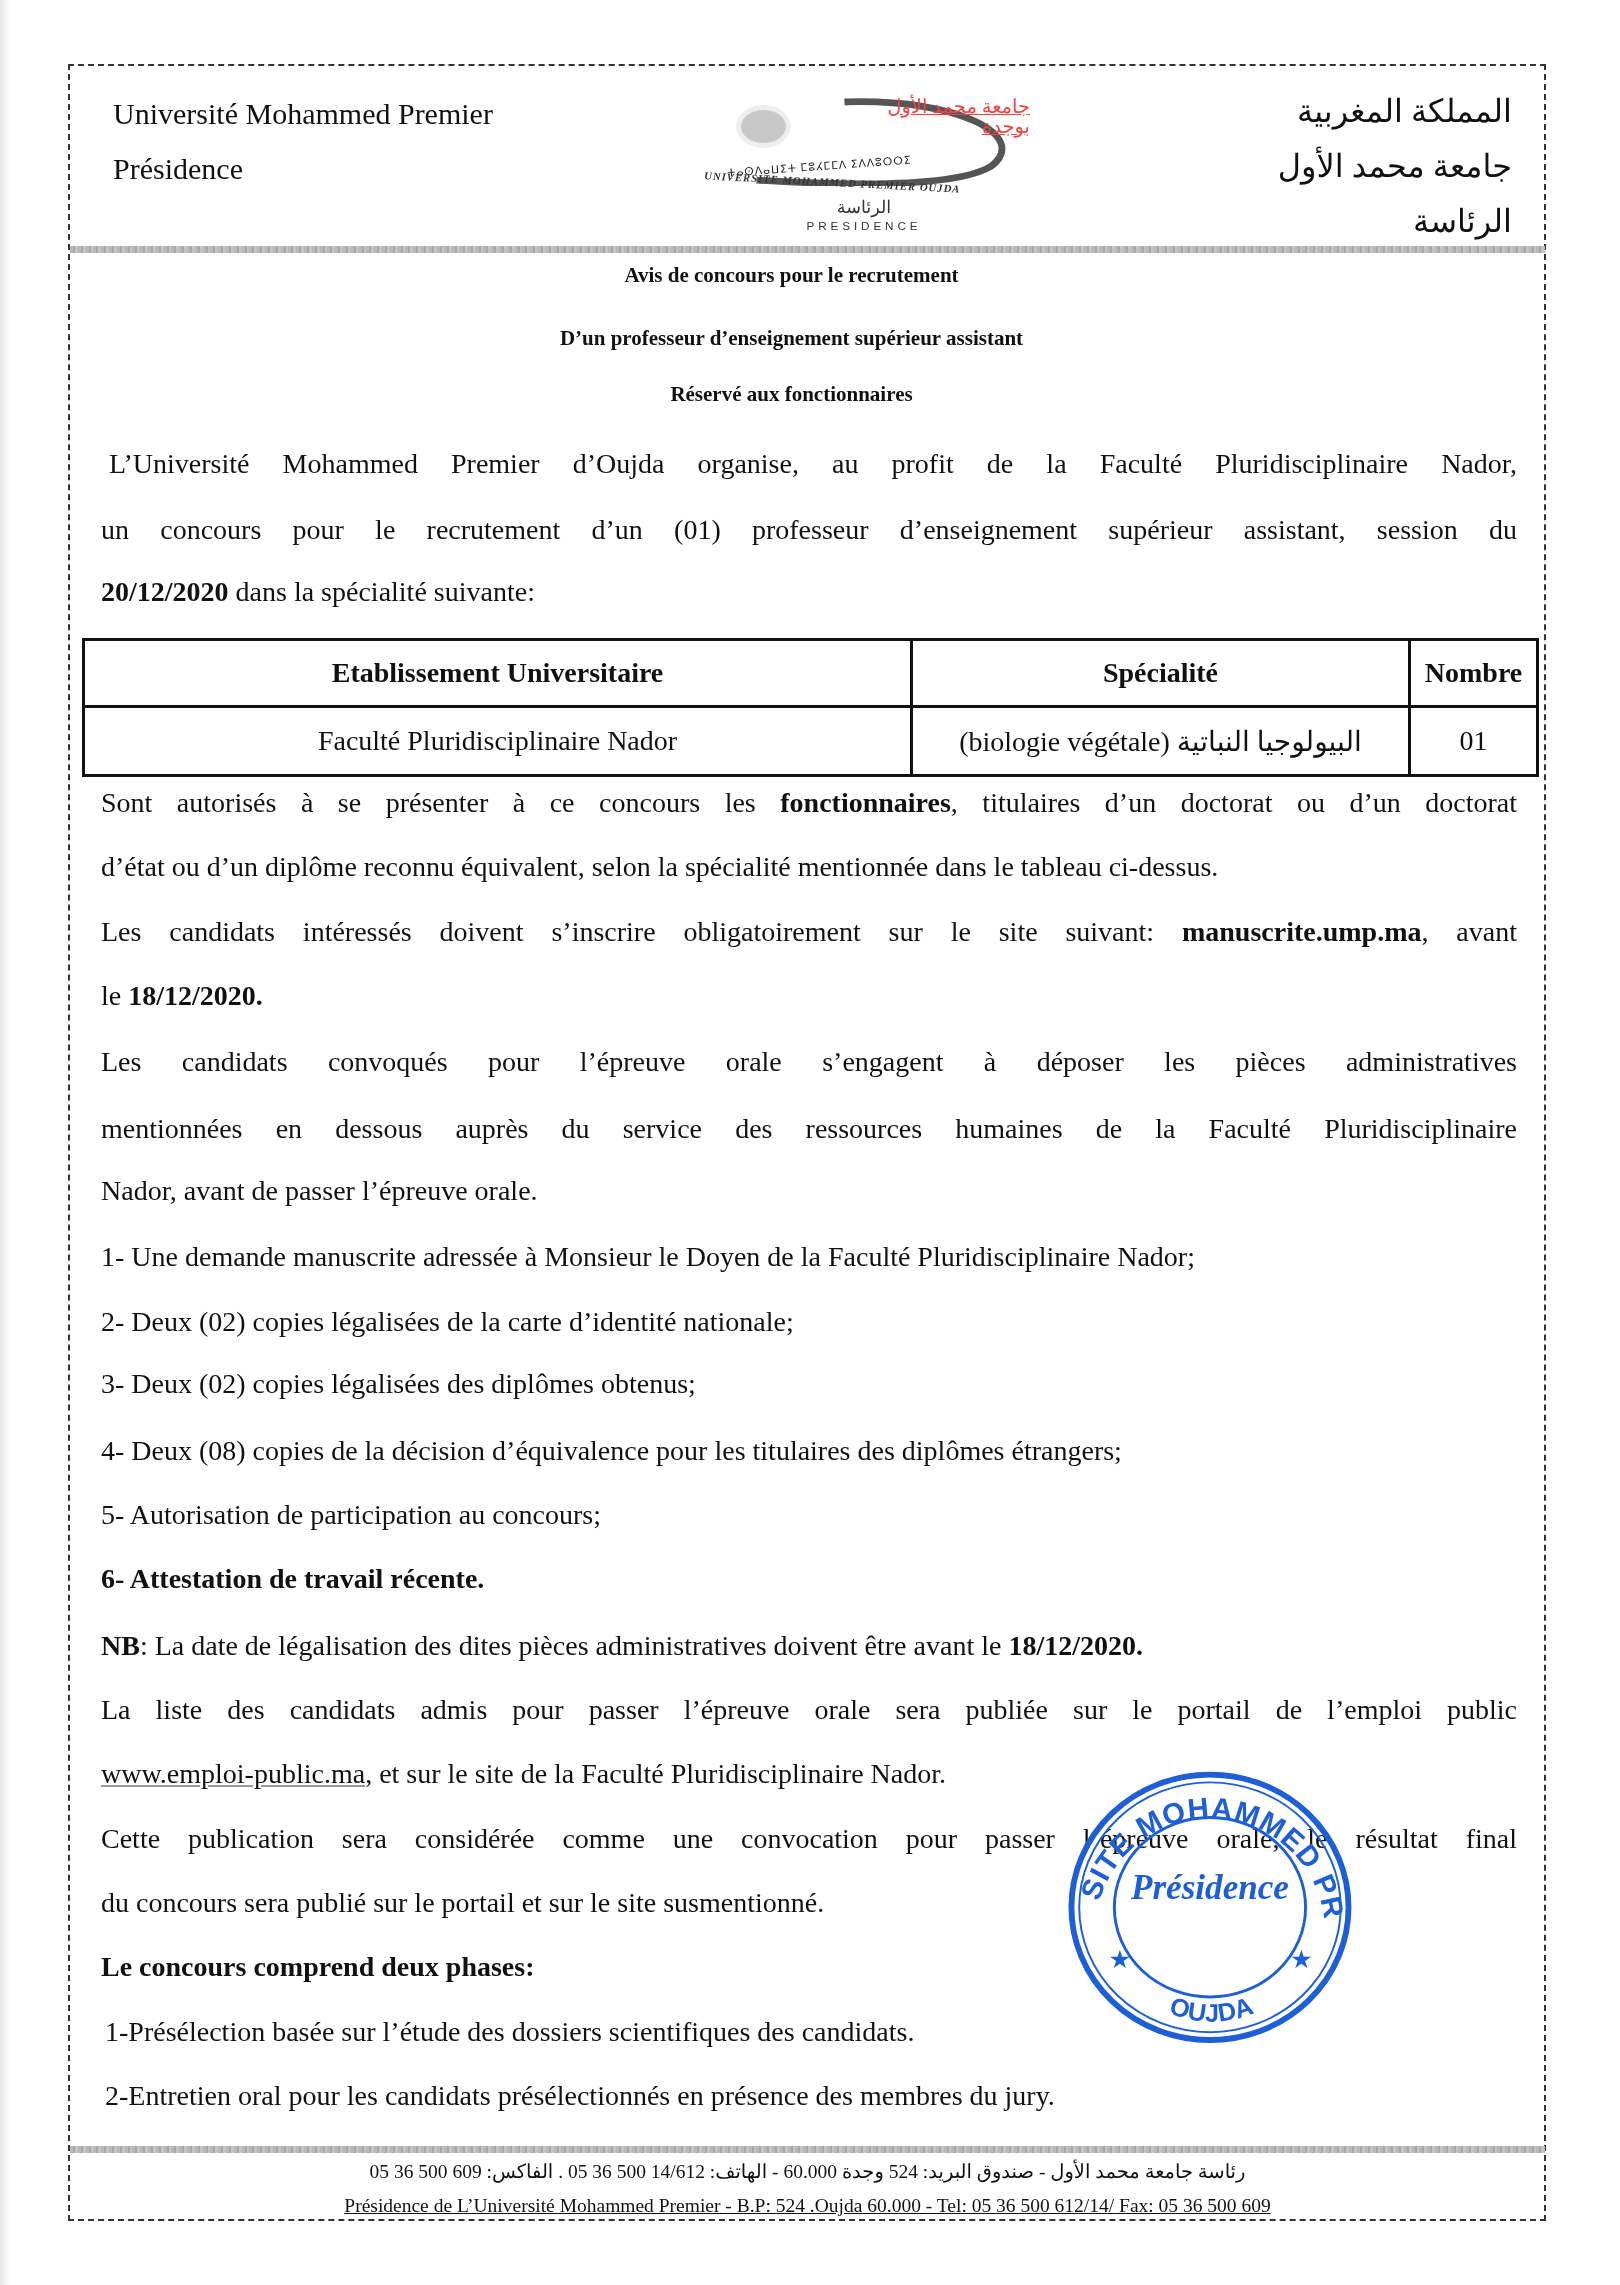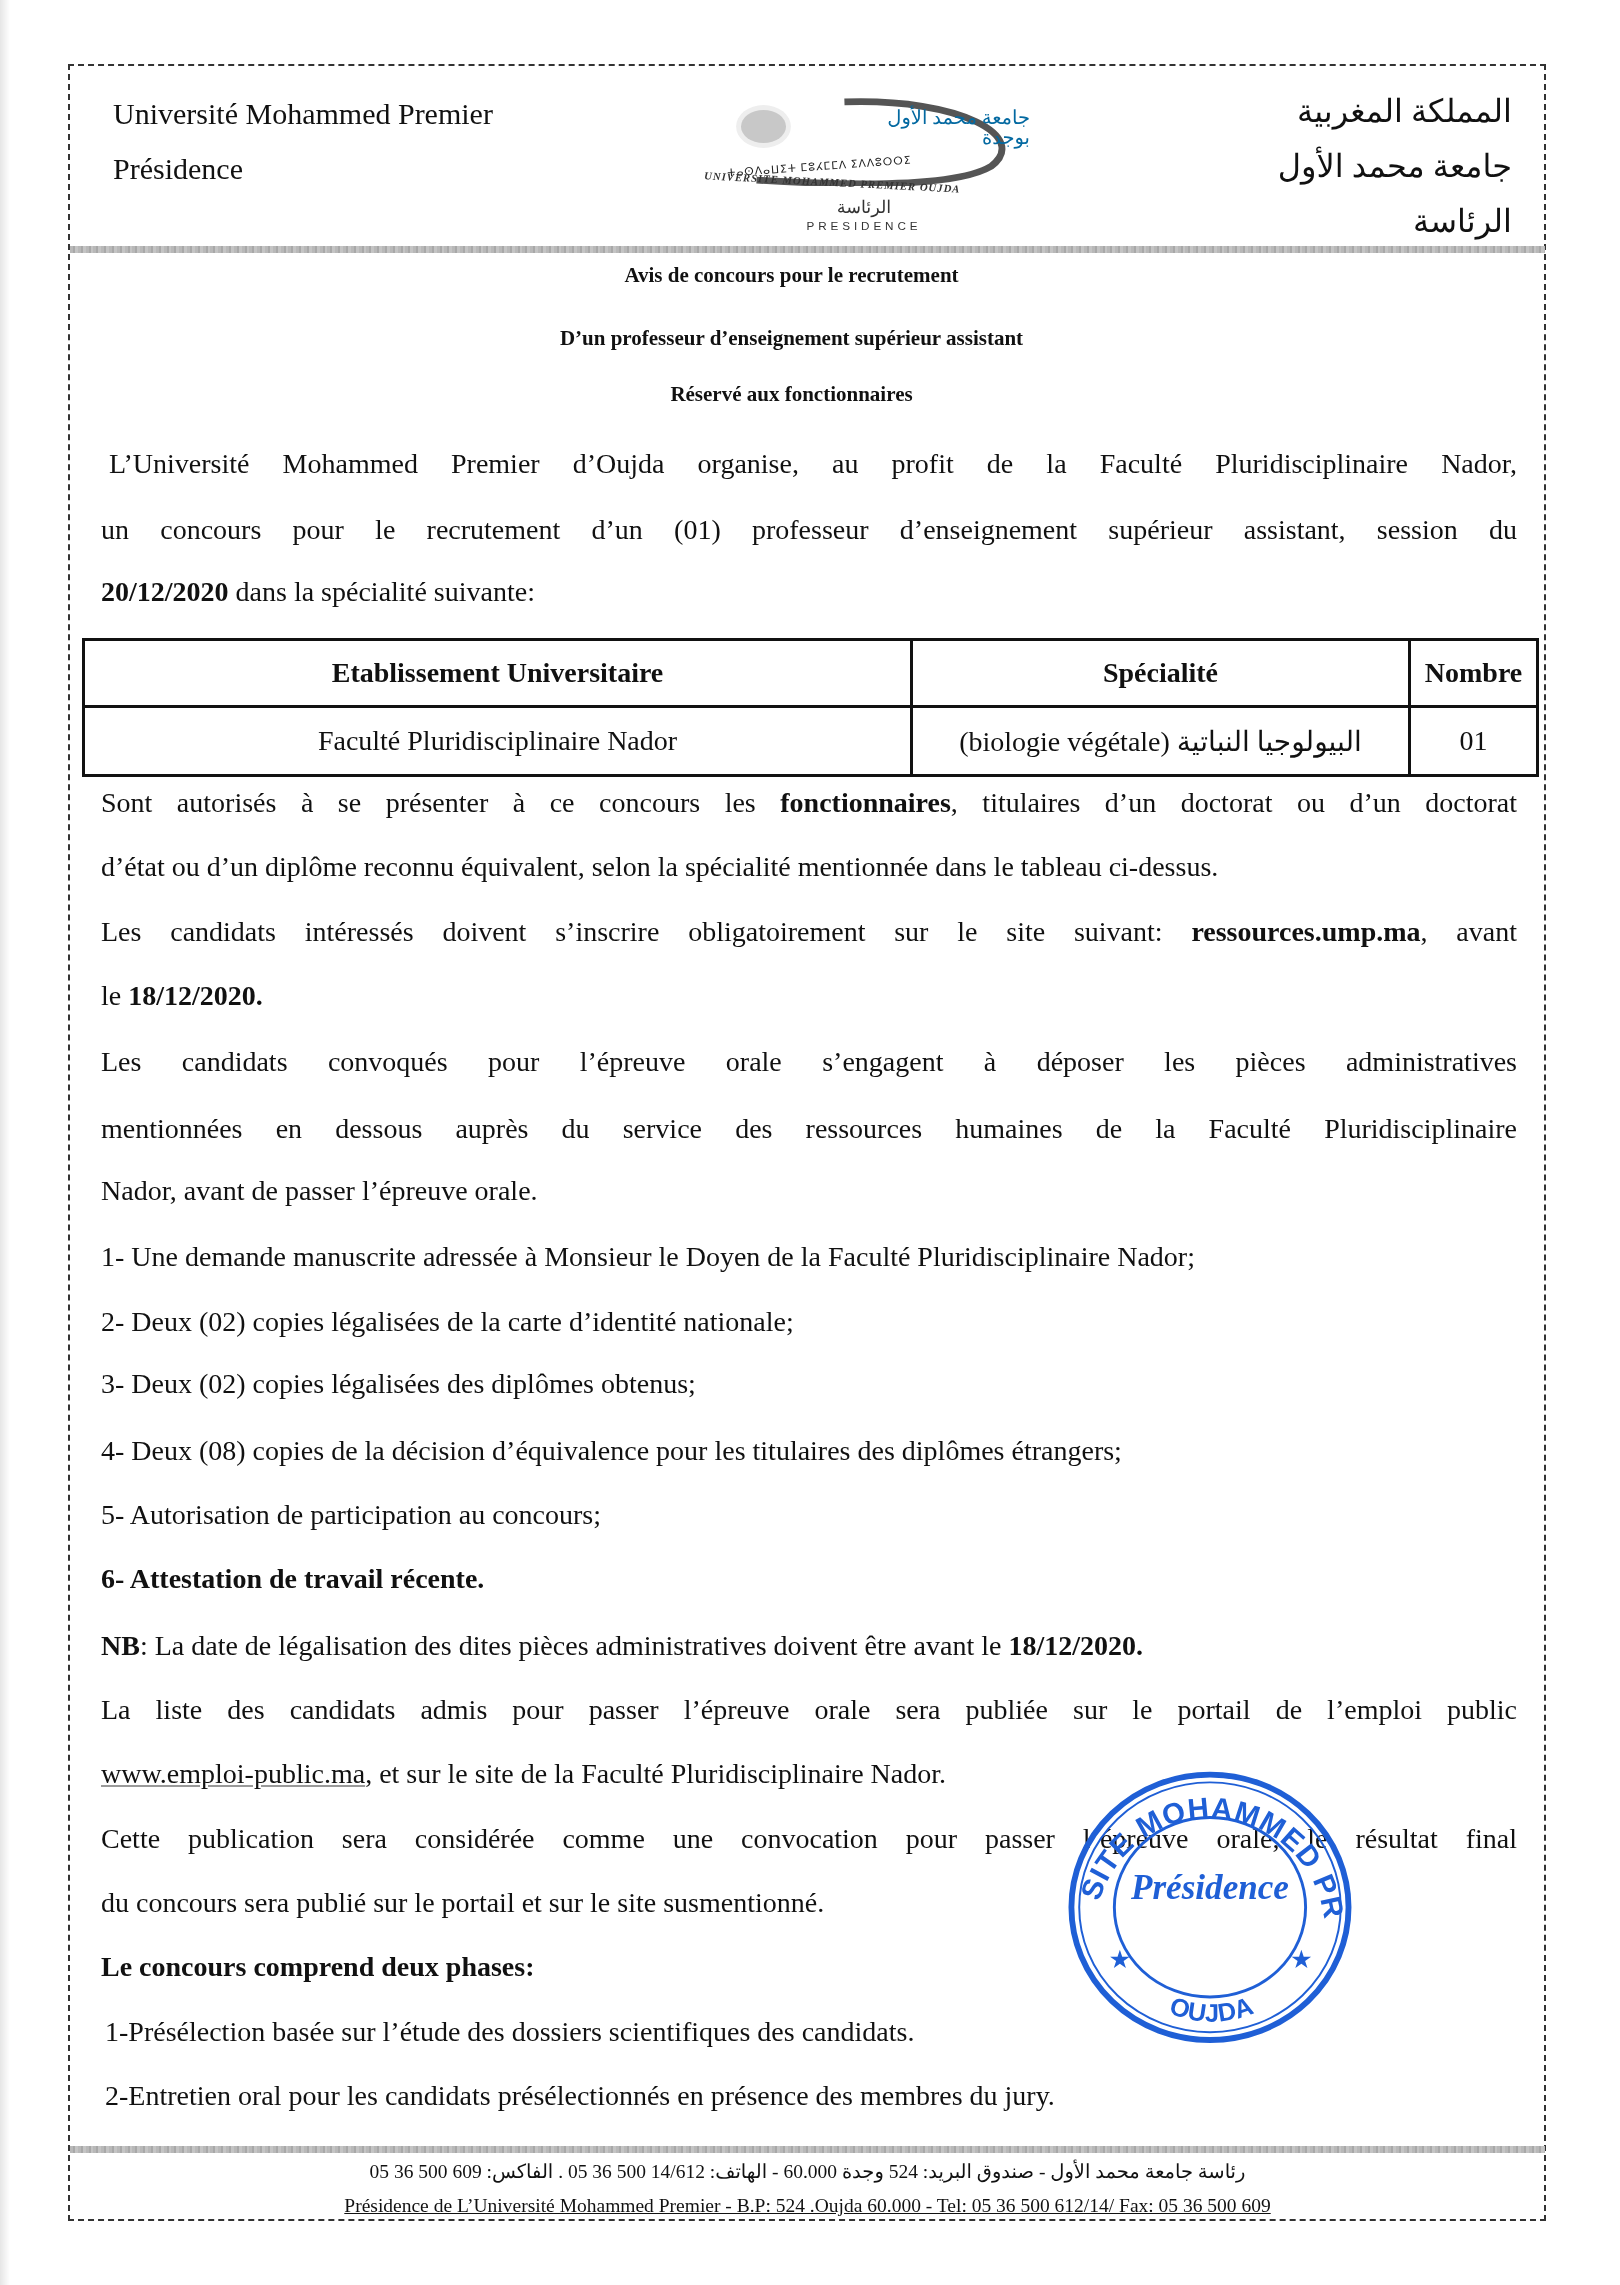--- a/index.html
+++ b/index.html
@@ -7,21 +7,21 @@
          font-family: "Liberation Serif", "DejaVu Serif", serif; color: #111; }
   .left-shadow { position: absolute; left: 0; top: 0; width: 9.8px; height: 2285px;
                  background: linear-gradient(to right, #e6e6e6, #ffffff); }
   .frame { position: absolute; left: 68px; top: 64px; width: 1478px; height: 2157px;
            border: 2px dashed #333; box-sizing: border-box; }
   .hdr-left { position: absolute; left: 113px; top: 86px; font-size: 30px; line-height: 55px; }
   .hdr-right { position: absolute; right: 109px; top: 84px; font-size: 32px; line-height: 55px; text-align: right; direction: rtl; }
   .logo { position: absolute; left: 698px; top: 94px; width: 332px; height: 146px; }
   .logo .sun { position: absolute; left: 43px; top: 15.6px; width: 45px; height: 33px; border-radius: 50%;
                background: #c8c8c8; box-shadow: 0 0 0 4.9px #eee; }
-  .logo .ar1 { position: absolute; left: 146px; top: 14px; font-size: 19.5px; color: #0369a1; direction: rtl; line-height: 19.5px; }
+  .logo .ar1 { position: absolute; left: 146px; top: 3px; font-size: 19.5px; color: #ef4444; direction: rtl; line-height: 19.5px; text-decoration: underline; }
   .logo .arc { position: absolute; left: 39px; top: 3.9px; width: 293px; height: 88px; }
   .logo .tifi { position: absolute; left: 29px; top: 66px; font-size: 10.7px; color: #222; letter-spacing: 1px; transform: rotate(-4deg); }
   .logo .unv { position: absolute; left: 5.9px; top: 82px; font-size: 10.7px; font-weight: bold; font-style: italic; color: #333; letter-spacing: 1px; transform: rotate(3deg); }
   .logo .ar2 { position: absolute; left: 0; width: 332px; top: 103px; text-align: center; font-size: 17.6px; color: #333; }
   .logo .pres { position: absolute; left: 0; width: 332px; top: 125px; text-align: center; font-size: 11.7px; letter-spacing: 3.9px; color: #333; font-family: "Liberation Sans", sans-serif; }
   .bar { position: absolute; left: 70px; width: 1475px; height: 6.8px;
          background: repeating-linear-gradient(90deg, #b8b8b8 0 2.9px, #a8a8a8 2.9px 4.9px, #c4c4c4 4.9px 7.8px); }
   .title { position: absolute; left: 54px; width: 1475px; text-align: center; font-weight: bold; font-size: 21px; }
   .p { position: absolute; left: 101px; width: 1416px; font-size: 28px; line-height: 29px; white-space: nowrap; }
   .just { text-align: justify; text-align-last: justify; }
@@ -84,21 +84,21 @@
   <tr>
     <td>Faculté Pluridisciplinaire Nador</td>
     <td>(biologie végétale) البيولوجيا النباتية</td>
     <td>01</td>
   </tr>
 </tbody>
   </table>
 
 <div class="p just" style="top:788px;"><span>Sont autorisés à se présenter à ce concours les </span><b>fonctionnaires</b><span>, titulaires d’un doctorat ou d’un doctorat</span></div>
 <div class="p" style="top:852px;">d’état ou d’un diplôme reconnu équivalent, selon la spécialité mentionnée dans le tableau ci-dessus.</div>
-<div class="p just" style="top:917px;"><span>Les candidats intéressés doivent s’inscrire obligatoirement sur le site suivant: </span><b>ressources.ump.ma</b><span>, avant</span></div>
+<div class="p just" style="top:917px;"><span>Les candidats intéressés doivent s’inscrire obligatoirement sur le site suivant: </span><b>manuscrite.ump.ma</b><span>, avant</span></div>
 <div class="p" style="top:981px;"><span>le </span><b>18/12/2020.</b></div>
 
 <div class="p just" style="top:1047px;">Les candidats convoqués pour l’épreuve orale s’engagent à déposer les pièces administratives</div>
 <div class="p just" style="top:1114px;">mentionnées en dessous auprès du service des ressources humaines de la Faculté Pluridisciplinaire</div>
 <div class="p" style="top:1176px;">Nador, avant de passer l’épreuve orale.</div>
 
 <div class="p" style="top:1242px;">1- Une demande manuscrite adressée à Monsieur le Doyen de la Faculté Pluridisciplinaire Nador;</div>
 <div class="p" style="top:1307px;">2- Deux (02) copies légalisées de la carte d’identité nationale;</div>
 <div class="p" style="top:1369px;">3- Deux (02) copies légalisées des diplômes obtenus;</div>
 <div class="p" style="top:1436px;">4- Deux (08) copies de la décision d’équivalence pour les titulaires des diplômes étrangers;</div>

